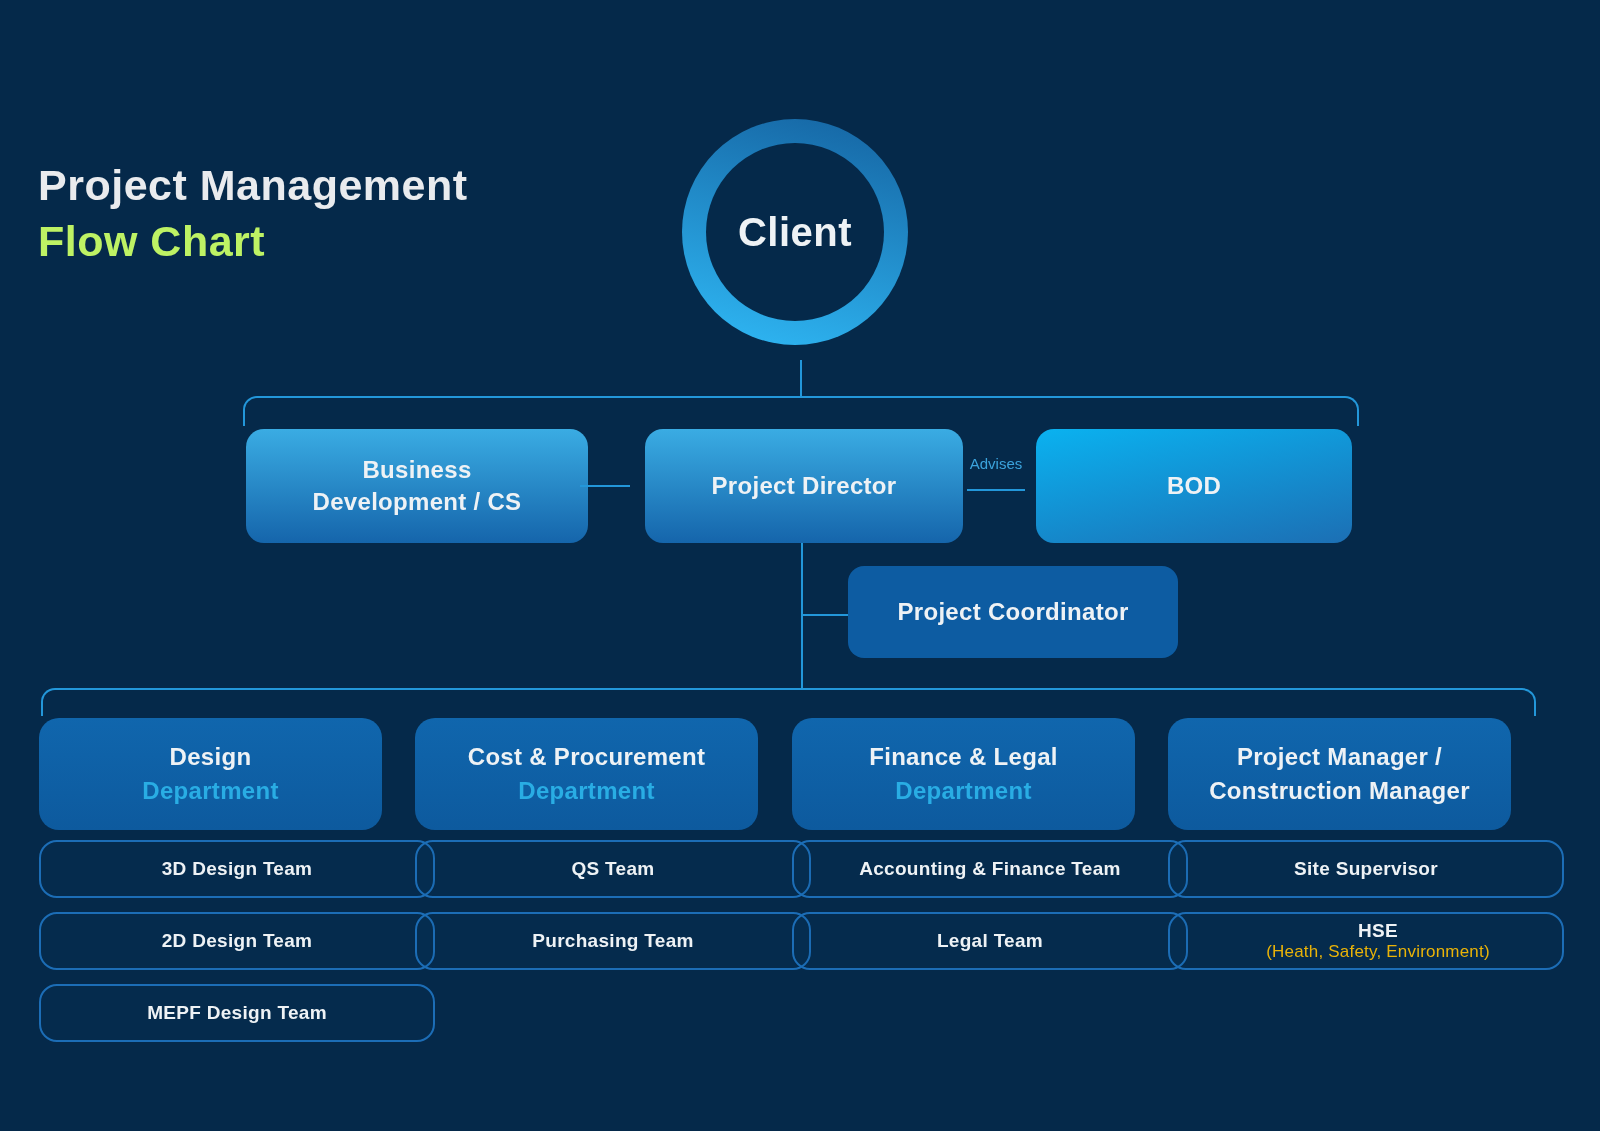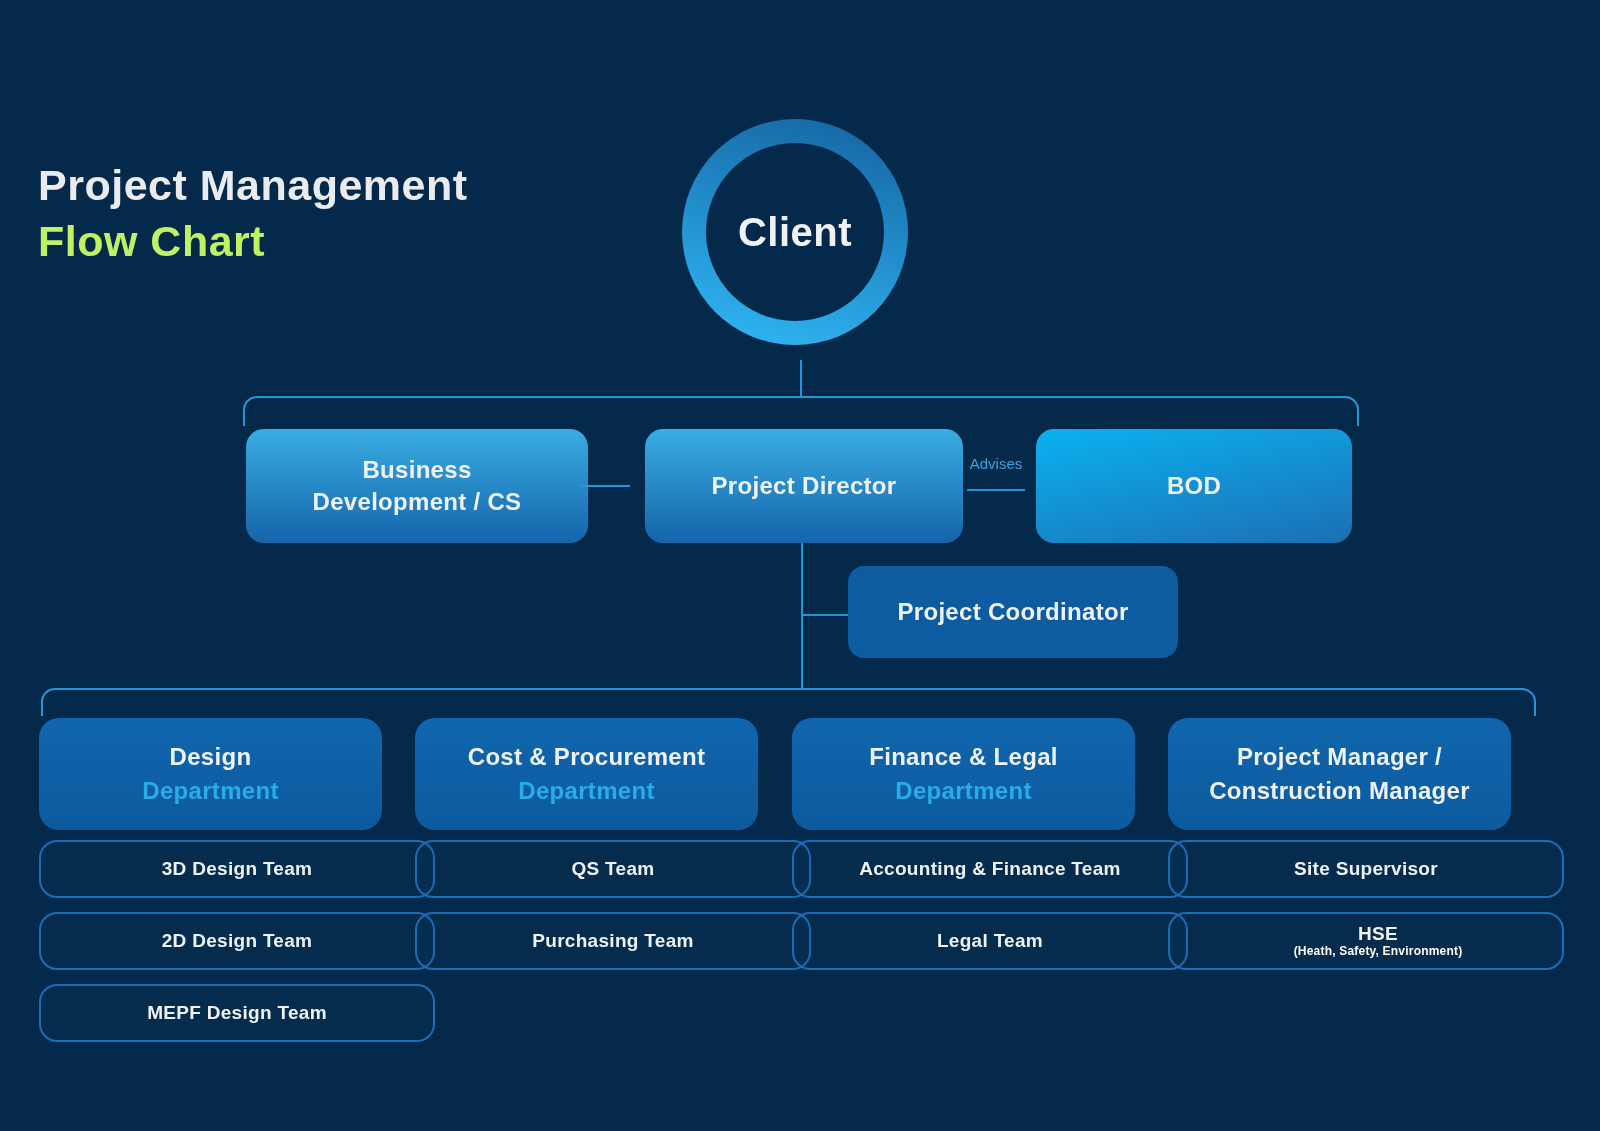--- a/index.html
+++ b/index.html
@@ -80,21 +80,21 @@
   
   .team{
     width:396px;height:58px;border-radius:18px;
     border:2px solid #1c6db6;
     background:rgba(13,80,140,0.06);
     box-sizing:border-box;
     font-size:19px;font-weight:600;letter-spacing:.3px;
     flex-direction:column;line-height:1.15;
   }
   .team .hse-sub{
-    font-size:12px;font-weight:700;color:#ffffff;letter-spacing:.2px;
+    font-size:17px;font-weight:400;color:#eab308;letter-spacing:.2px;
   }
 </style>
 </head>
 <body>
 
 <div class="canvas">
 
   <div class="abs title">
     <div class="t1">Project Management</div>
     <div class="t2">Flow Chart</div>

